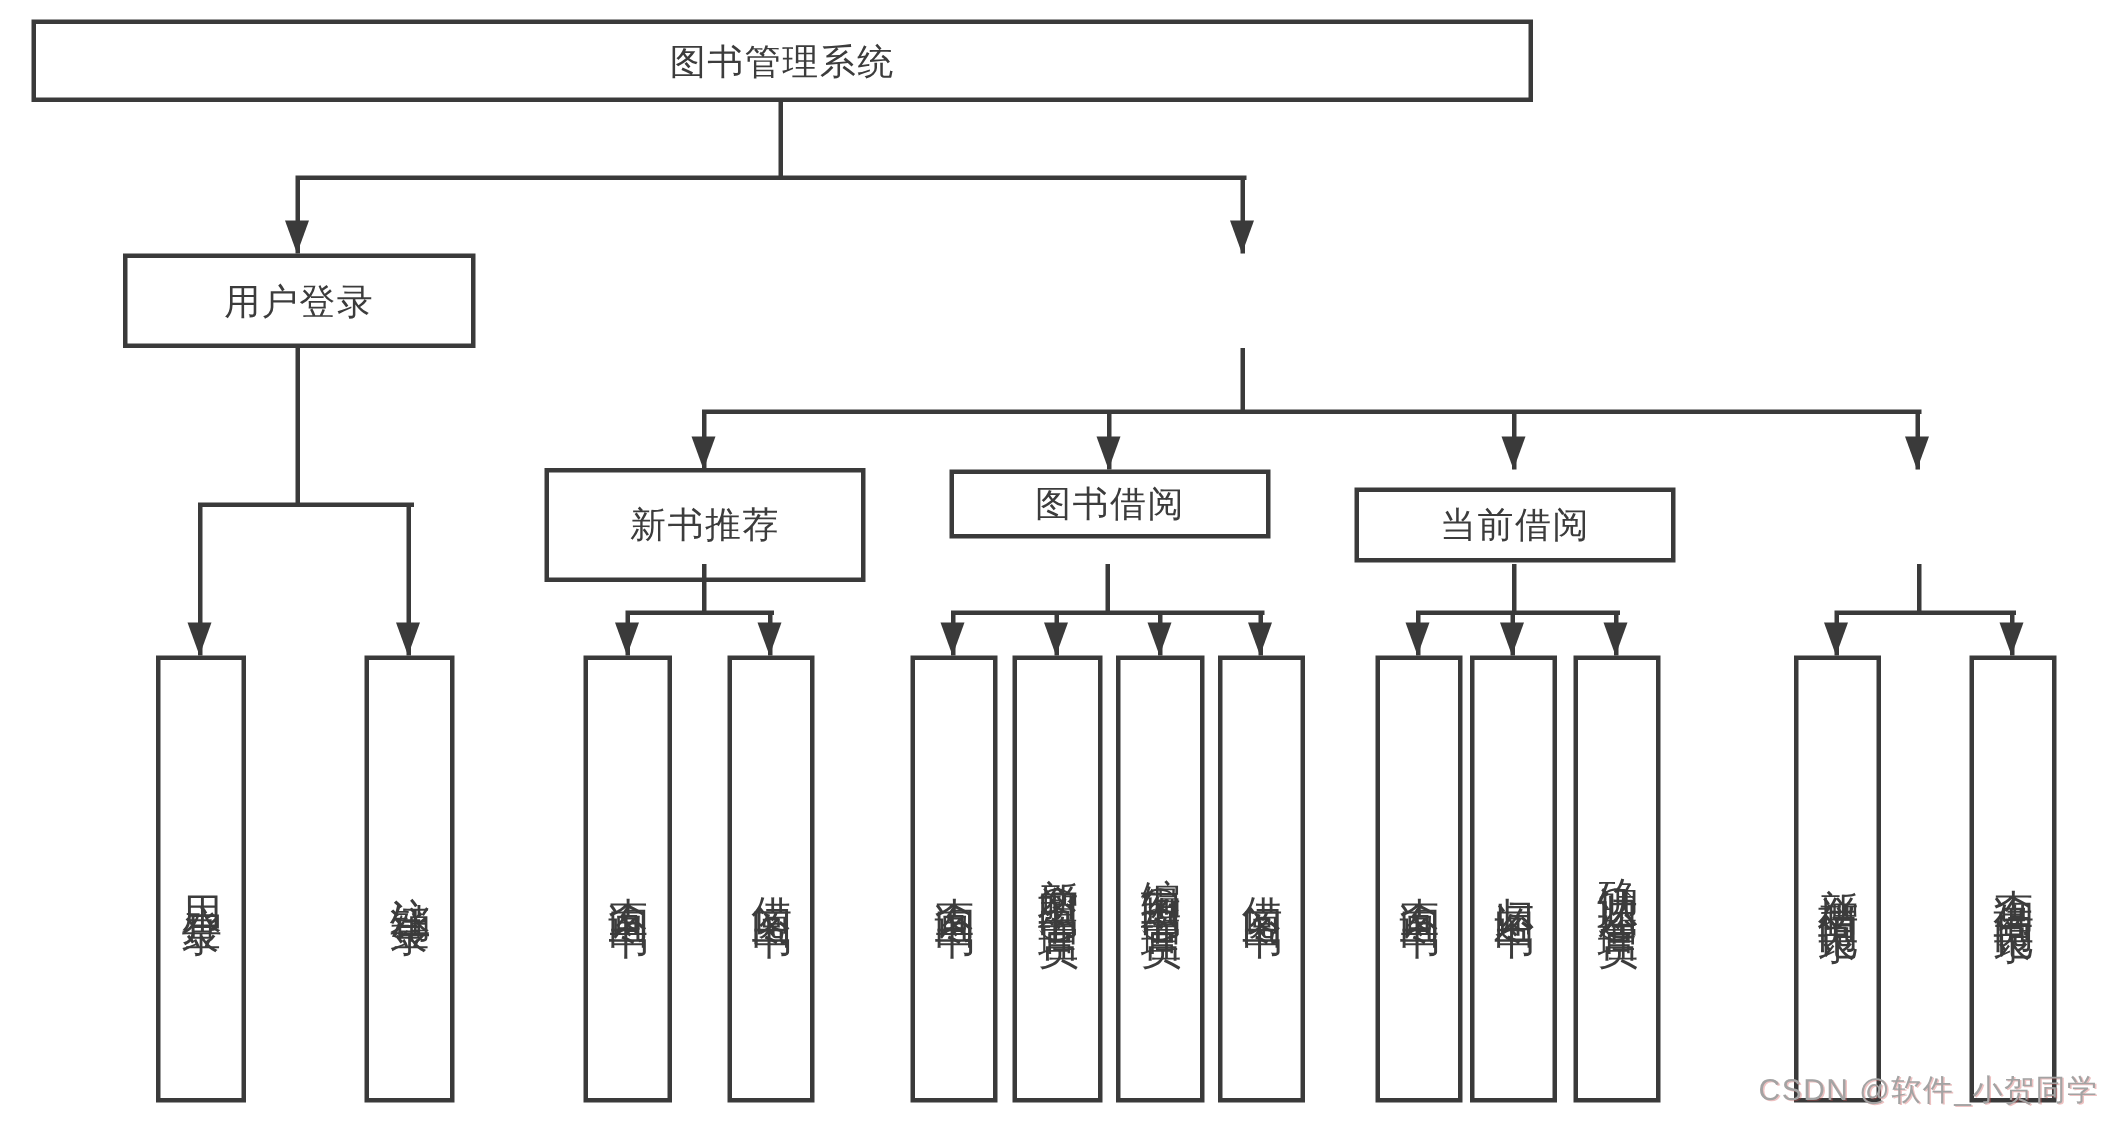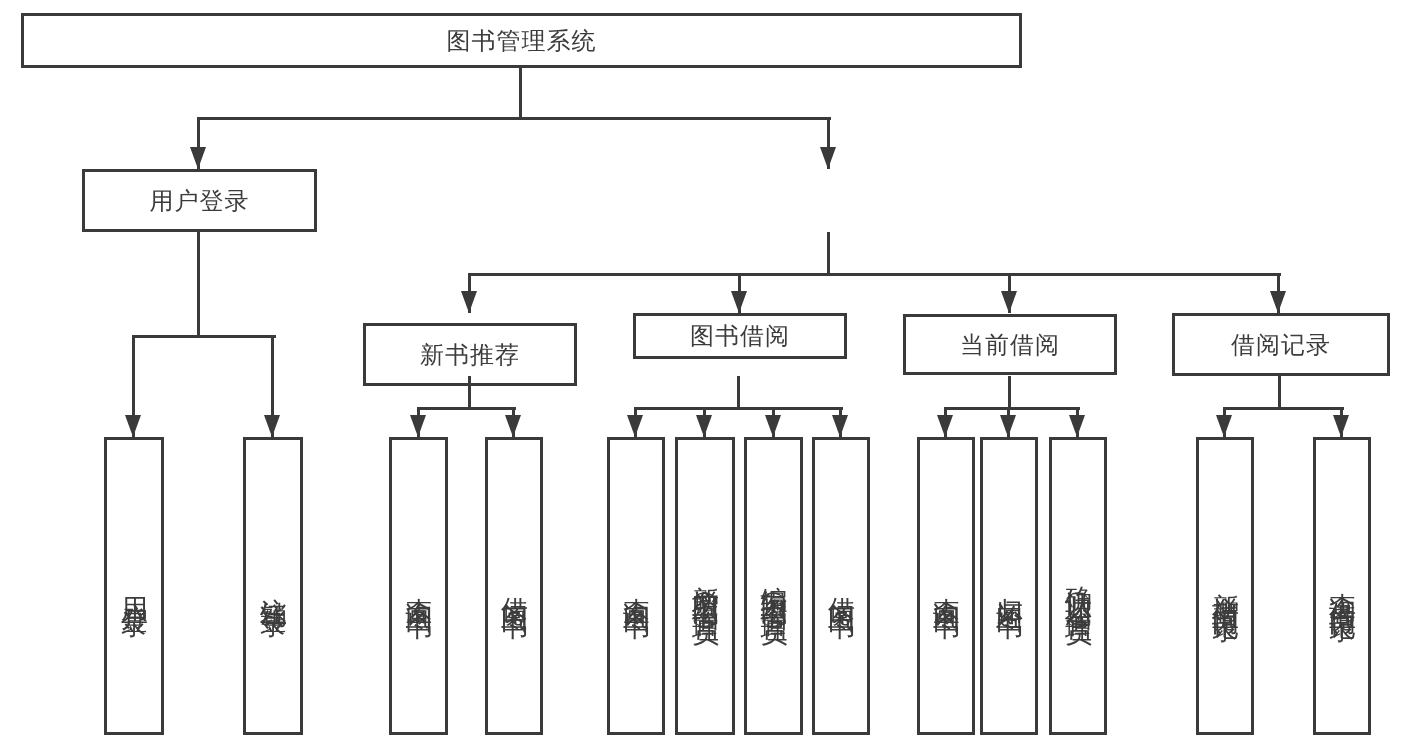--- a/index.html
+++ b/index.html
@@ -68,35 +68,32 @@
 
   <div class="box" style="left:21px;top:13px;width:1001px;height:55px">
     <span class="h-label">图书管理系统</span>
   </div>
 
   <div class="box" style="left:82px;top:169px;width:235px;height:63px">
     <span class="h-label">用户登录</span>
   </div>
 
 
-  <div class="box" style="left:363px;top:323px;width:214px;height:63px">
+  <div class="box" style="left:363px;top:312px;width:214px;height:76px">
     <span class="h-label">新书推荐</span>
   </div>
 
   <div class="box" style="left:633px;top:313px;width:214px;height:46px">
     <span class="h-label">图书借阅</span>
   </div>
 
-  <div class="box" style="left:903px;top:314px;width:214px;height:61px">
+  <div class="box" style="left:903px;top:325px;width:214px;height:50px">
     <span class="h-label">当前借阅</span>
   </div>
 
-  <div class="box" style="left:1172px;top:313px;width:218px;height:63px">
-    <span class="h-label">借阅记录</span>
-  </div>
 
   <div class="box leaf" style="left:104px;top:437px;width:60px;height:298px">
     <span class="v-label">用户登录</span>
   </div>
   <div class="box leaf" style="left:243px;top:437px;width:60px;height:298px">
     <span class="v-label">注销登录</span>
   </div>
 
   <div class="box leaf" style="left:389px;top:437px;width:59px;height:298px">
     <span class="v-label">查询图书</span>
@@ -168,13 +165,14 @@
   <div class="hline" style="left:944px;top:407px;width:136px"></div>
   <div class="arrow" style="left:937px;top:410px;height:27px"></div>
   <div class="arrow" style="left:1000px;top:410px;height:27px"></div>
   <div class="arrow" style="left:1069px;top:410px;height:27px"></div>
 
   <div class="vline" style="left:1278px;top:376px;height:34px"></div>
   <div class="hline" style="left:1223px;top:407px;width:121px"></div>
   <div class="arrow" style="left:1216px;top:410px;height:27px"></div>
   <div class="arrow" style="left:1333px;top:410px;height:27px"></div>
 
+  <div class="watermark">CSDN @软件_小贺同学</div>
 </div>
 
 </body></html>

